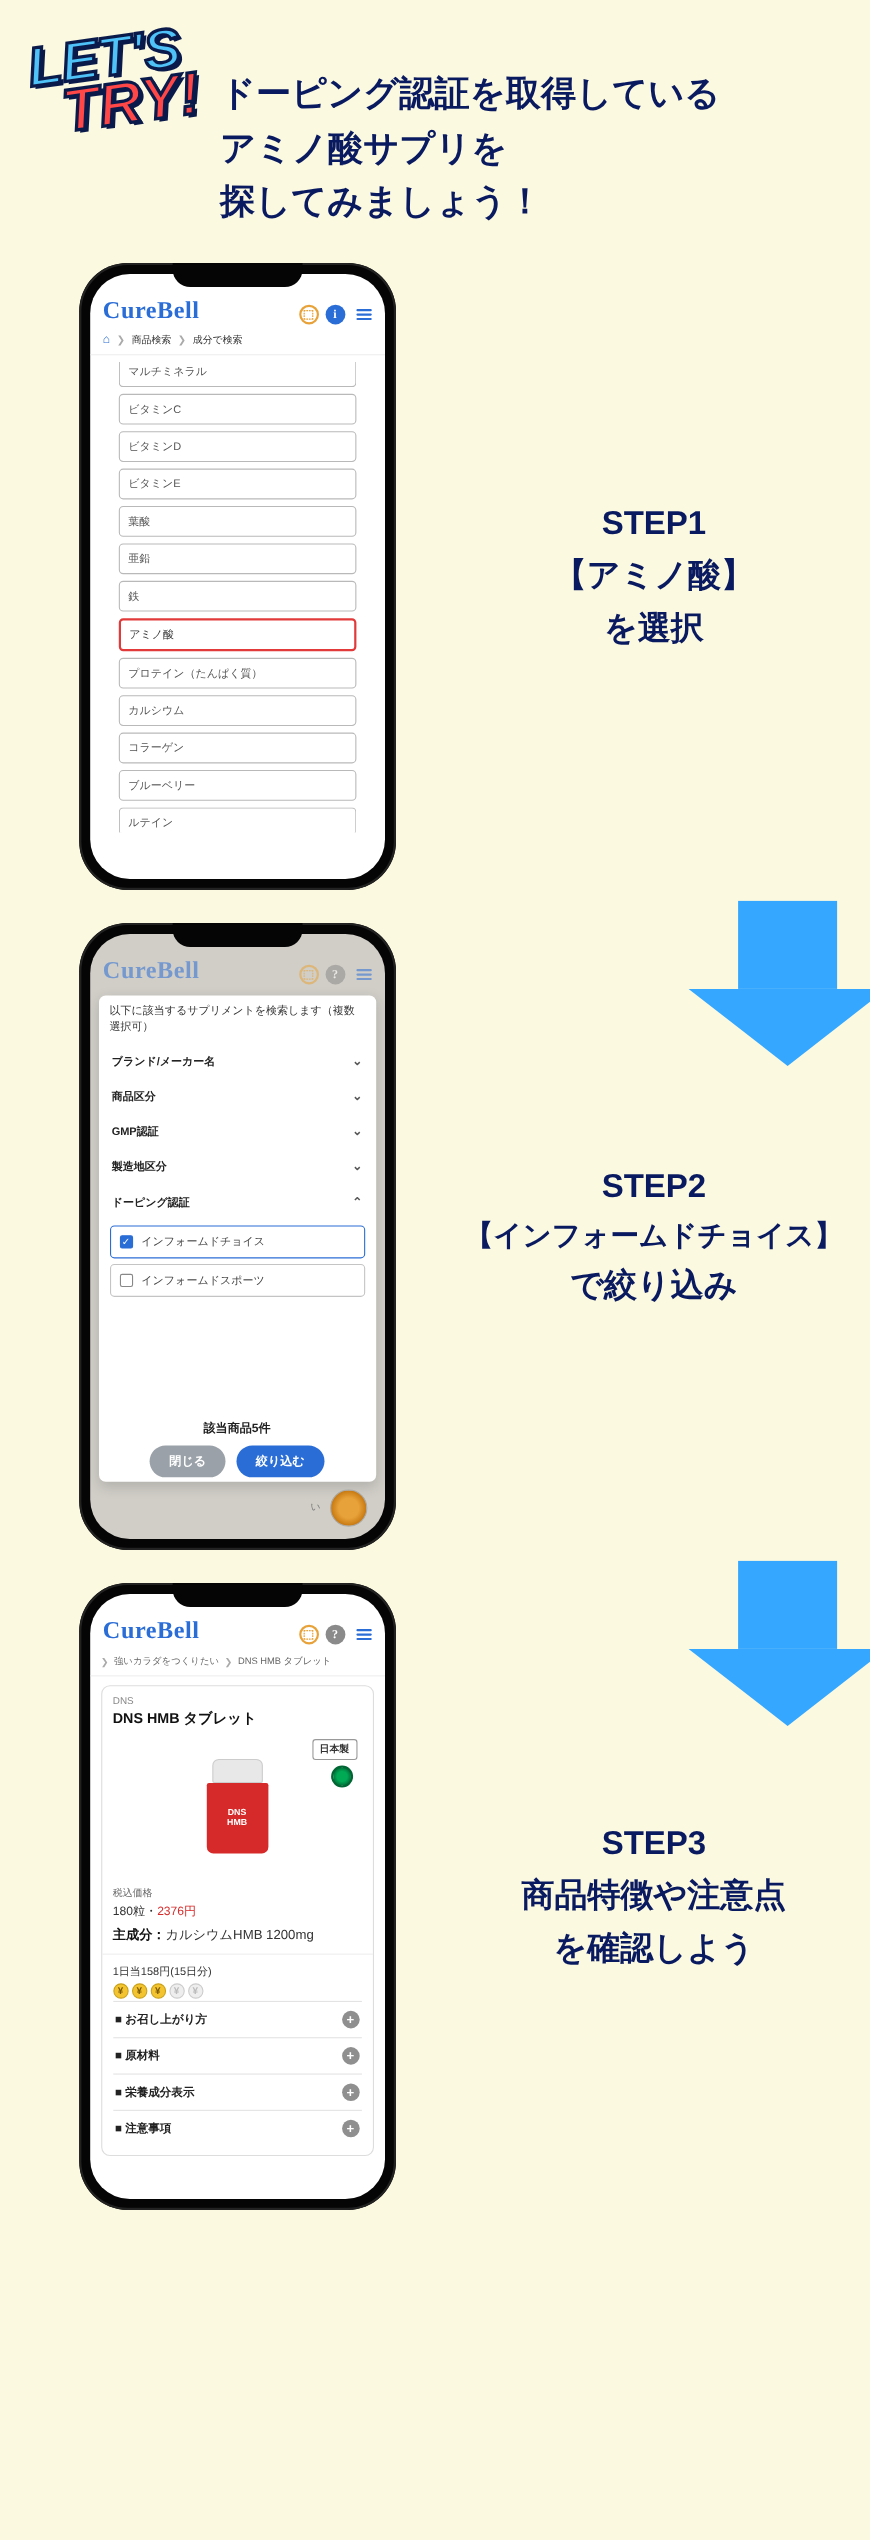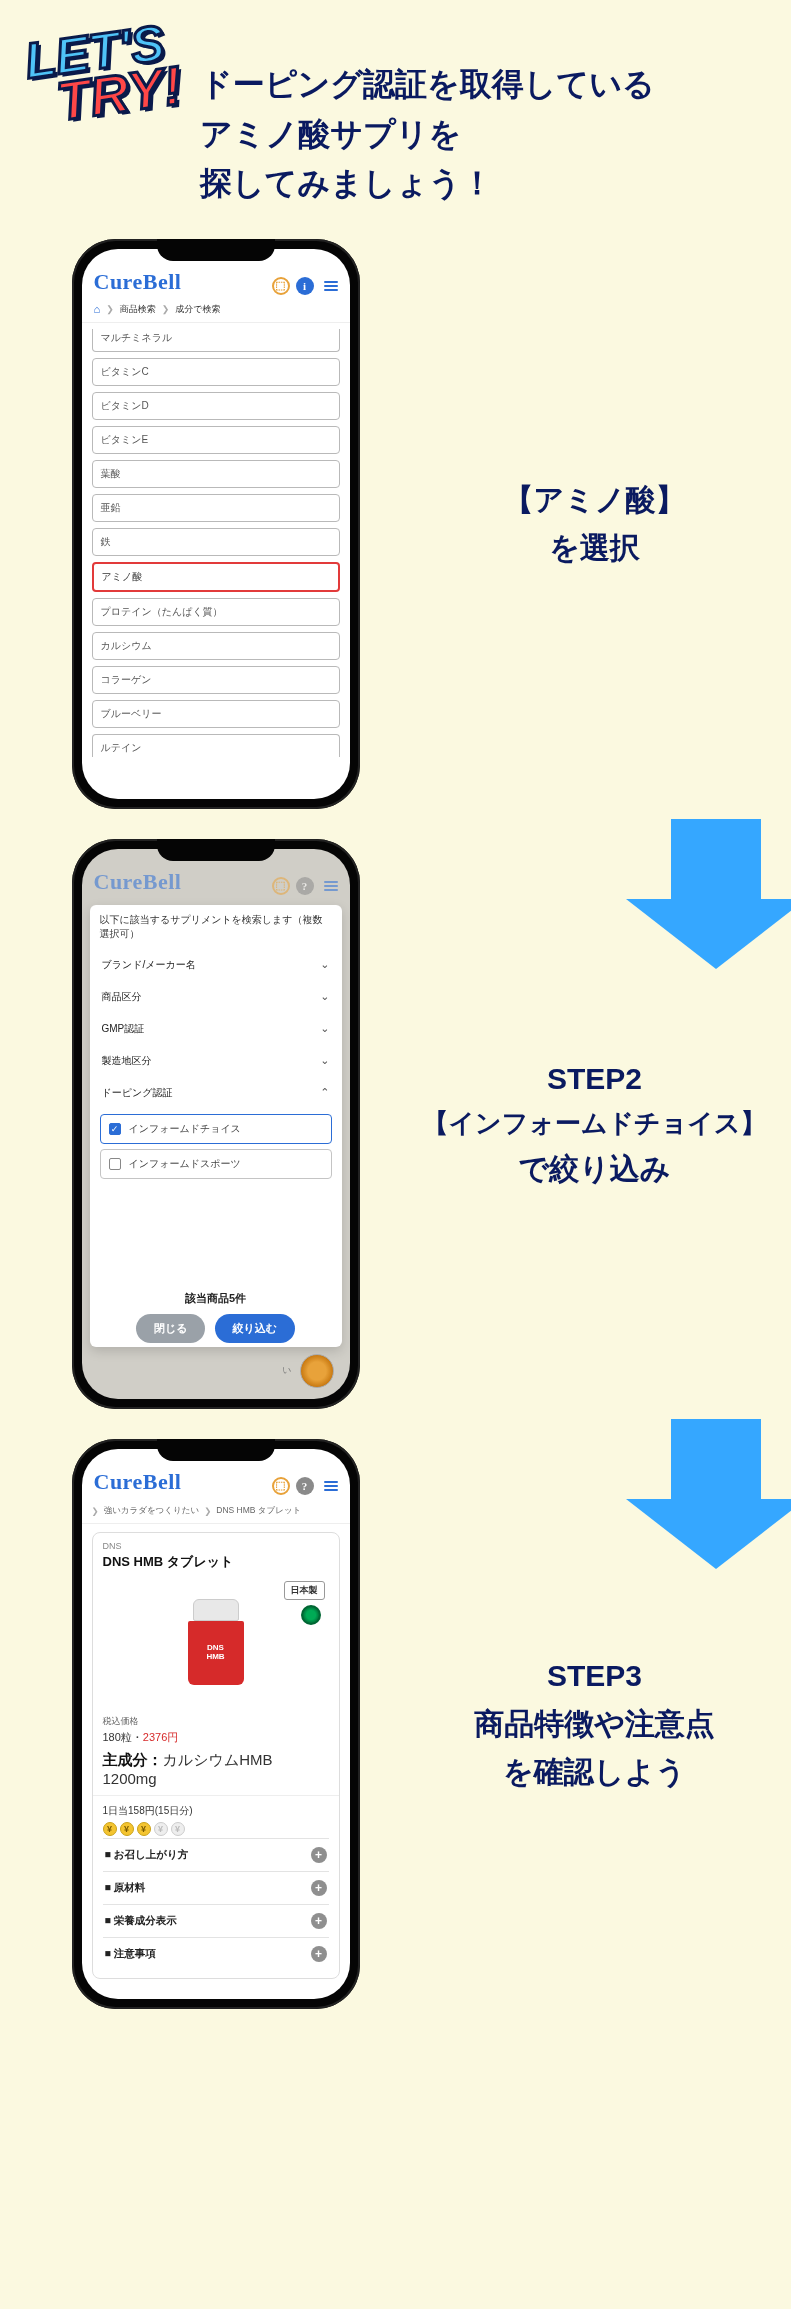--- a/index.html
+++ b/index.html
@@ -103,21 +103,21 @@
   .ci-q { background:#8a8a8a; color:#fff; }
   .burger { width:14px; display:flex; flex-direction:column; gap:2px; margin-left:4px;}
   .burger span{height:2px;background:#2b6dd6;border-radius:1px;}
   .crumbs {
     display:flex; align-items:center; gap:6px;
     padding: 2px 12px 6px; font-size:9px; color:#333;
     border-bottom:1px solid #eee;
   }
   .crumbs .home{color:#2b6dd6;font-size:11px;}
   .crumbs .sep{color:#aaa;}
-  .scroll { padding: 6px 10px 10px; overflow:hidden; }
+  .scroll { padding: 6px 26px 10px; overflow:hidden; }
   .opt {
     border:1px solid #b9b9b9; border-radius:4px;
     padding:6px 8px; margin-bottom:6px; font-size:10px; color:#555;
     background:#fff;
   }
   .opt.cut-top{border-top:none;border-radius:0 0 4px 4px;padding-top:2px;}
   .opt.cut-bottom{border-bottom:none;border-radius:4px 4px 0 0;padding-bottom:2px;margin-bottom:0;}
   .opt.sel{border:2.5px solid #e23a3a;color:#333;}
   .step-label{
     width: 390px;
@@ -144,21 +144,21 @@
   
   .dim{background:#d0cec7;}
   .modal{
     position:absolute;left:8px;right:8px;top:56px;bottom:52px;
     background:#fff;border-radius:6px;padding:8px 10px 4px;
     box-shadow:0 4px 12px rgba(0,0,0,.15);
     display:flex;flex-direction:column;
   }
   .modal-title{font-size:10px;color:#333;margin-bottom:8px;line-height:1.4;}
   .acc{display:flex;justify-content:space-between;align-items:center;
-    padding:9px 2px;font-size:10px;font-weight:400;color:#222;
+    padding:9px 2px;font-size:10px;font-weight:700;color:#222;
     border-bottom:0px solid #eee;}
   .acc .chev{color:#555;font-size:11px;}
   .check-row{
     display:flex;align-items:center;gap:8px;
     border:1px solid #c4c4c4;border-radius:4px;
     padding:7px 8px;margin:5px 0;font-size:10px;color:#444;
   }
   .check-row.sel{border-color:#2b6dd6;}
   .cbox{width:12px;height:12px;border:1.5px solid #888;border-radius:2px;
     display:inline-flex;align-items:center;justify-content:center;font-size:9px;color:#fff;}
@@ -192,21 +192,21 @@
   .lid{width:46px;height:22px;background:#e8e8e8;border-radius:6px 6px 2px 2px;border:1px solid #ccc;}
   .body3{width:56px;height:64px;background:#d62a2a;border-radius:2px 2px 6px 6px;
     display:flex;align-items:center;justify-content:center;color:#fff;font-size:8px;font-weight:800;flex-direction:column;line-height:1.1;}
   .badge-jp{position:absolute;top:4px;right:4px;background:#fff;border:1px solid #999;
     border-radius:3px;padding:2px 6px;font-size:9px;font-weight:700;}
   .badge-green{position:absolute;top:28px;right:8px;width:20px;height:20px;border-radius:50%;
     background:radial-gradient(circle,#0a5 40%,#063 80%);border:2px solid #063;}
   .price-label{font-size:9px;color:#666;margin-top:8px;}
   .price-val{font-size:11px;margin-top:2px;}
   .price-val .red{color:#d62a2a;font-weight:400;}
-  .ingr{font-size:15px;margin-top:6px;}
+  .ingr{font-size:12px;margin-top:6px;}
   .ingr b{color:#111;}
   .hrl{border:none;border-top:1px solid #eee;margin:8px -10px;}
   .per{font-size:10px;color:#333;}
   .coins{display:flex;gap:3px;margin:4px 0 2px;}
   .coin{width:14px;height:14px;border-radius:50%;background:#f4c430;border:1px solid #caa21a;
     font-size:9px;display:flex;align-items:center;justify-content:center;color:#7a5a00;font-weight:800;}
   .coin.dim2{background:#eee;border-color:#ccc;color:#bbb;}
   .acc3{display:flex;justify-content:space-between;align-items:center;
     border-top:1px solid #e3e3e3;padding:8px 2px;font-size:10.5px;font-weight:700;color:#222;}
   .acc3 .plus{width:16px;height:16px;border-radius:50%;background:#8f8f8f;color:#fff;
@@ -260,20 +260,21 @@
           <div class="opt sel">アミノ酸</div>
           <div class="opt">プロテイン（たんぱく質）</div>
           <div class="opt">カルシウム</div>
           <div class="opt">コラーゲン</div>
           <div class="opt">ブルーベリー</div>
           <div class="opt cut-bottom">ルテイン</div>
         </div>
     </div>
   </div>
   <div class="step-label">
+    <div>STEP1</div>
     <div>【アミノ酸】</div>
     <div>を選択</div>
   </div>
 </div>
 
 <div class="arrow-block">
   <div class="down-arrow">
     <div class="shaft"></div>
       <div class="head"></div>
   </div>

